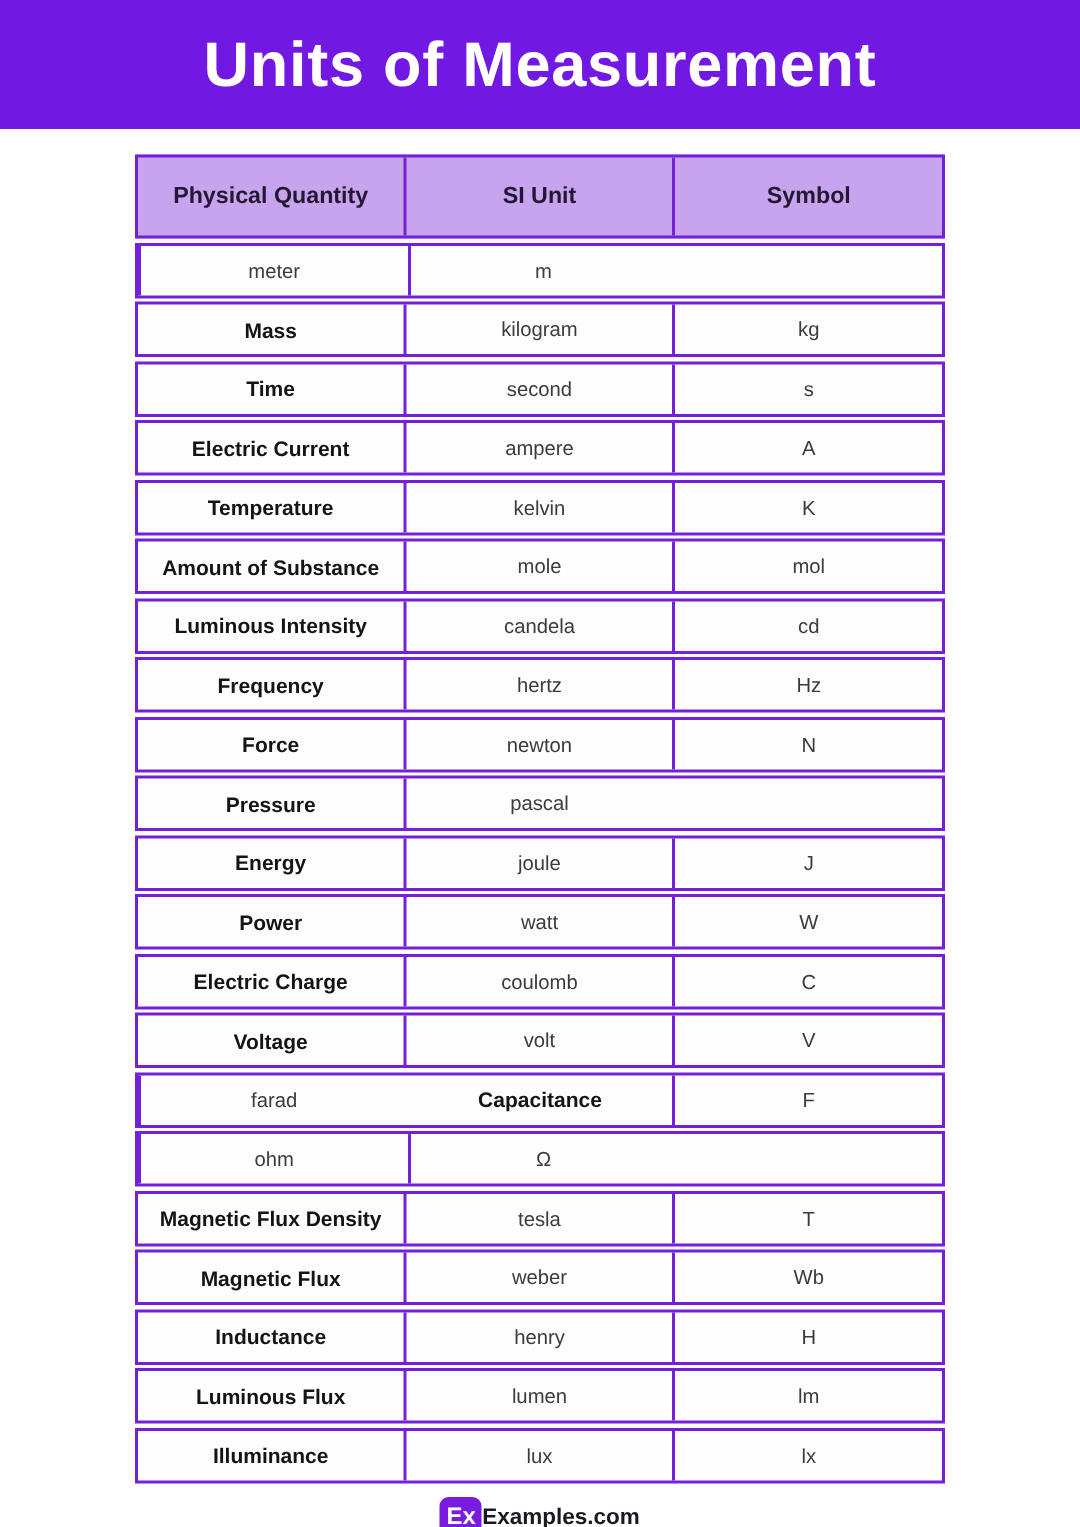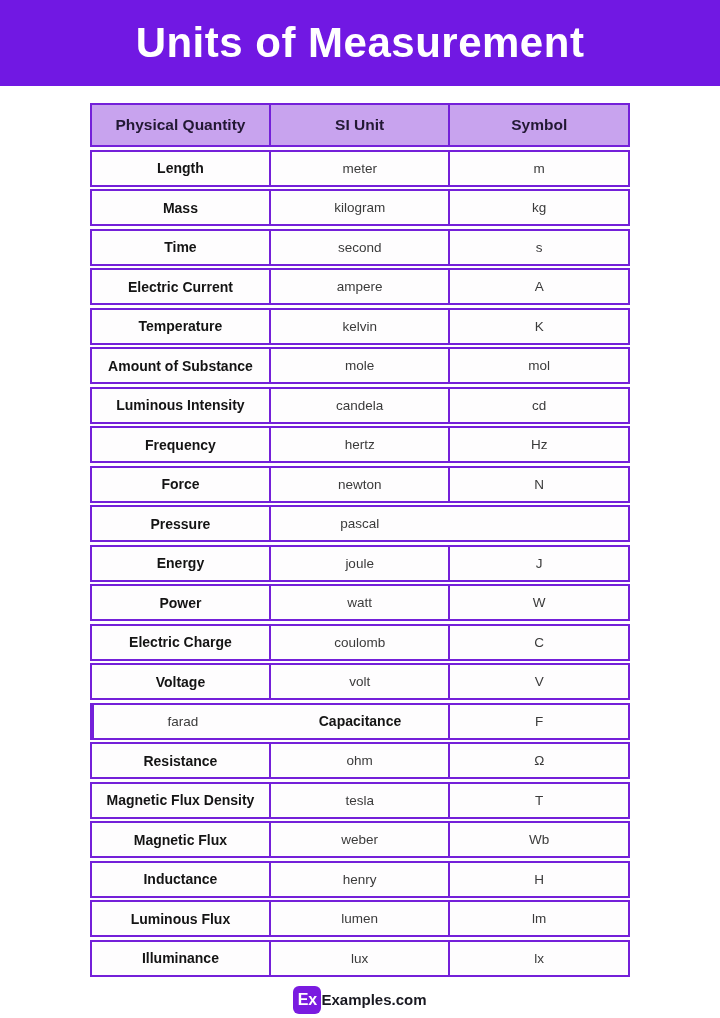--- a/index.html
+++ b/index.html
@@ -34,23 +34,24 @@
     font-weight: 800;
     letter-spacing: 0.5px;
   }
 
   .table-wrap {
     width: 540px;
     margin: 17px auto 0 auto;
   }
   .thead {
     display: flex;
-    height: 44px;
+    height: 56px;
     background: var(--header-bg);
     border: 2.5px solid var(--border);
+    justify-content: flex-end;
   }
   .thead .cell {
     font-weight: bold;
     font-size: 15.5px;
     color: var(--head-text);
   }
   .trow {
     display: flex;
     height: 37px;
     margin-top: 2.5px;
@@ -109,21 +110,20 @@
 </header>
 
 <main class="table-wrap">
   <div class="thead">
     <div class="cell c1">Physical Quantity</div>
     <div class="cell c2">SI Unit</div>
     <div class="cell c3">Symbol</div>
   </div>
   <div id="table-body">
   <div class="trow">
-    <div class="cell c1">Length</div>
     <div class="cell c2">meter</div>
     <div class="cell c3">m</div>
   </div>
 
   <div class="trow">
     <div class="cell c1">Mass</div>
     <div class="cell c2">kilogram</div>
     <div class="cell c3">kg</div>
   </div>
 
@@ -198,21 +198,20 @@
     <div class="cell c3">V</div>
   </div>
 
   <div class="trow">
     <div class="cell c2">farad</div>
     <div class="cell c1">Capacitance</div>
     <div class="cell c3">F</div>
   </div>
 
   <div class="trow">
-    <div class="cell c1">Resistance</div>
     <div class="cell c2">ohm</div>
     <div class="cell c3">Ω</div>
   </div>
 
   <div class="trow">
     <div class="cell c1">Magnetic Flux Density</div>
     <div class="cell c2">tesla</div>
     <div class="cell c3">T</div>
   </div>
 

